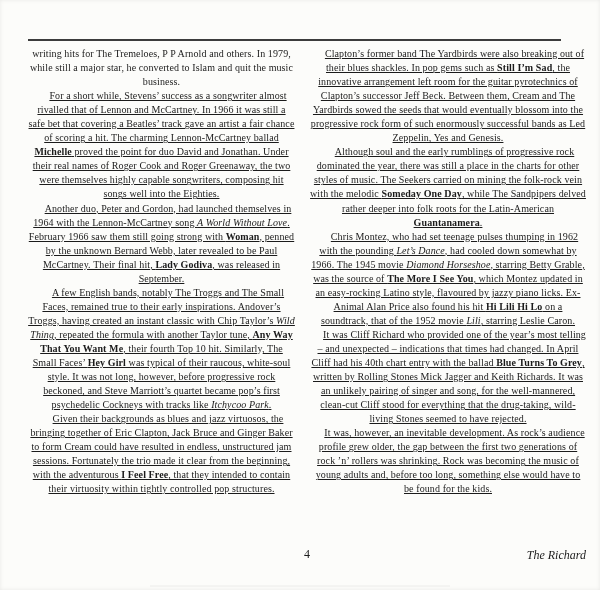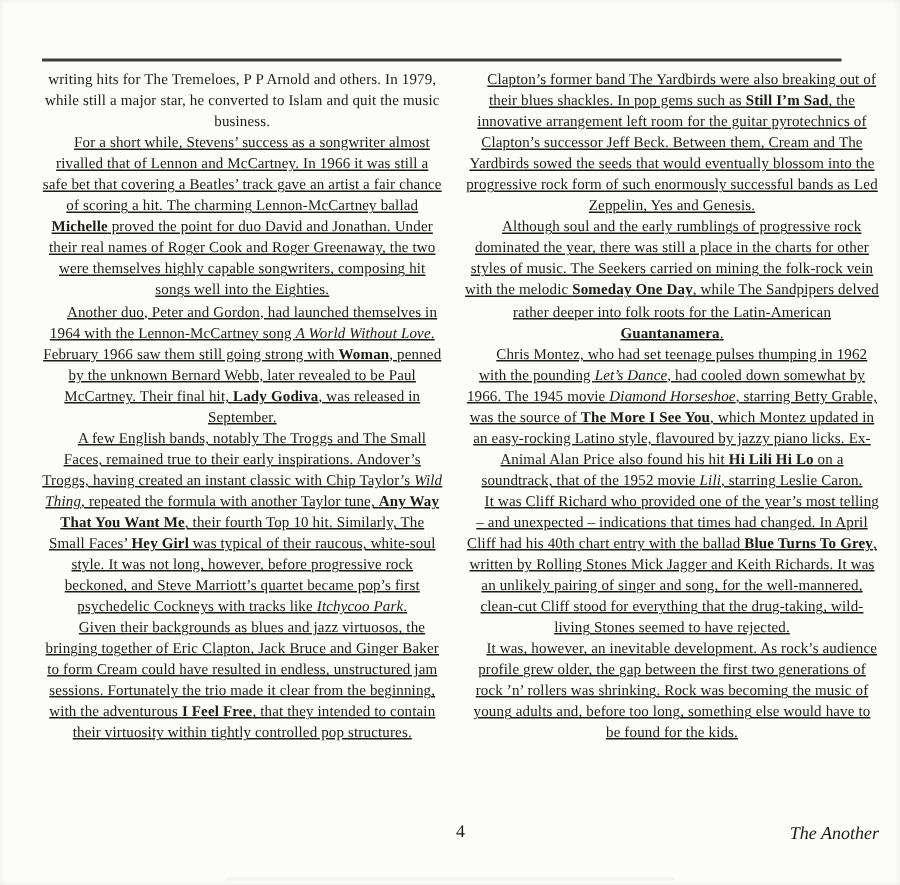--- a/index.html
+++ b/index.html
@@ -93,17 +93,17 @@
         <p class="indent"><span>Clapton’s former band The Yardbirds were also breaking out of their blues shackles. In pop gems such as </span><span class="b">Still I’m Sad</span><span>, the innovative arrangement left room for the guitar pyrotechnics of Clapton’s successor Jeff Beck. Between them, Cream and The Yardbirds sowed the seeds that would eventually blossom into the progressive rock form of such enormously successful bands as Led Zeppelin, Yes and Genesis.</span></p>
         <p class="indent"><span>Although soul and the early rumblings of progressive rock dominated the year, there was still a place in the charts for other styles of music. The Seekers carried on mining the folk-rock vein with the melodic </span><span class="b">Someday One Day</span><span>, while The Sandpipers delved rather deeper into folk roots for the Latin-American </span><span class="b">Guantanamera</span><span>.</span></p>
         <p class="indent"><span>Chris Montez, who had set teenage pulses thumping in 1962 with the pounding </span><span class="i">Let’s Dance</span><span>, had cooled down somewhat by 1966. The 1945 movie </span><span class="i">Diamond Horseshoe</span><span>, starring Betty Grable, was the source of </span><span class="b">The More I See You</span><span>, which Montez updated in an easy-rocking Latino style, flavoured by jazzy piano licks. Ex-Animal Alan Price also found his hit </span><span class="b">Hi Lili Hi Lo</span><span> on a soundtrack, that of the 1952 movie </span><span class="i">Lili</span><span>, starring Leslie Caron.</span></p>
         <p class="indent"><span>It was Cliff Richard who provided one of the year’s most telling – and unexpected – indications that times had changed. In April Cliff had his 40th chart entry with the ballad </span><span class="b">Blue Turns To Grey</span><span>, written by Rolling Stones Mick Jagger and Keith Richards. It was an unlikely pairing of singer and song, for the well-mannered, clean-cut Cliff stood for everything that the drug-taking, wild-living Stones seemed to have rejected.</span></p>
         <p class="indent"><span>It was, however, an inevitable development. As rock’s audience profile grew older, the gap between the first two generations of rock ’n’ rollers was shrinking. Rock was becoming the music of young adults and, before too long, something else would have to be found for the kids.</span></p>
       </div>
   </div>
 
   <div class="footer">
     <div class="page-num">4</div>
-    <div class="credit">The Another</div>
+    <div class="credit">The Richard</div>
   </div>
 
   <div class="scan-smudge"></div>
 </div>
 
 </body></html>

